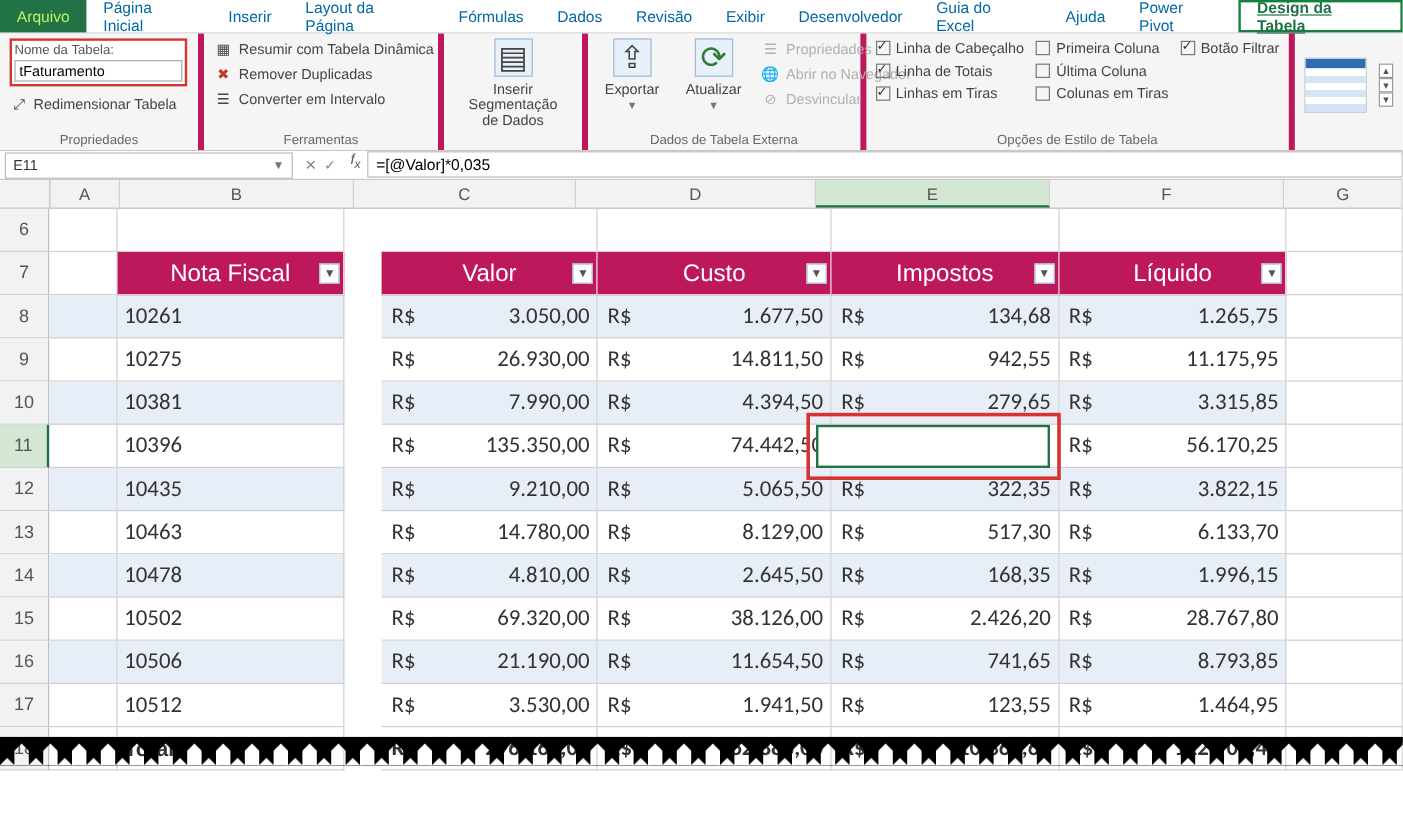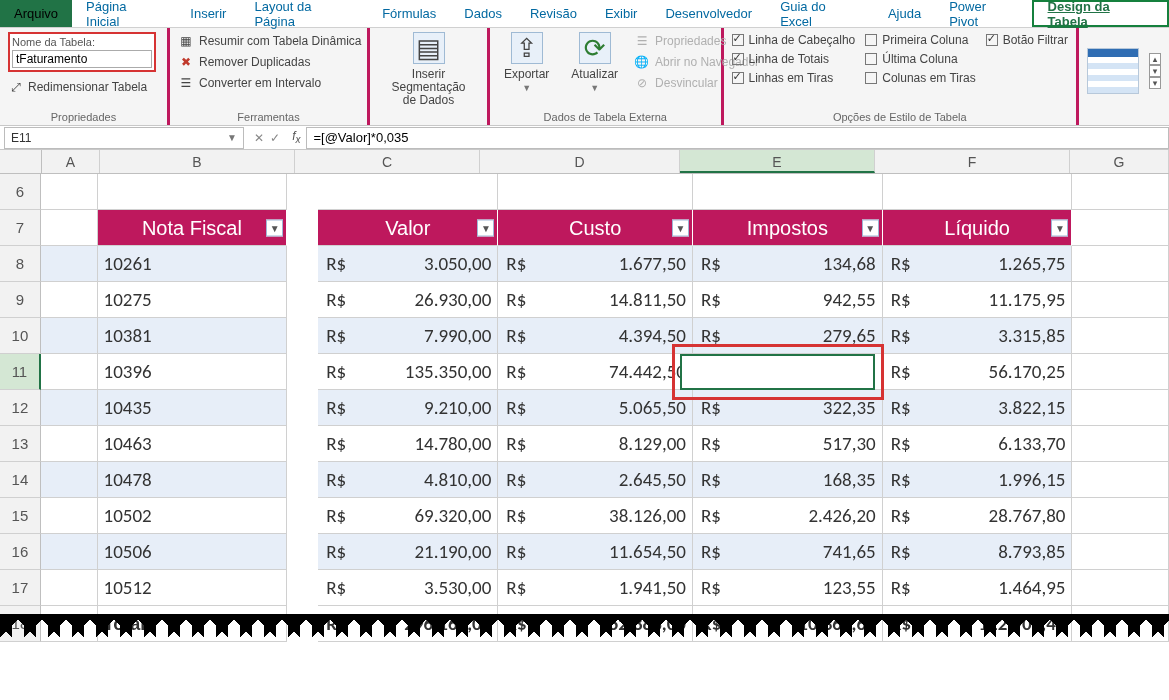--- a/index.html
+++ b/index.html
@@ -2,26 +2,26 @@
 <html><head>
 <meta charset="utf-8">
 <style>
   * { box-sizing: border-box; }
   html, body { margin:0; padding:0; font-family: "Segoe UI", Arial, sans-serif; font-size:12px; color:#333; background:#fff; }
   .app { width:1169px; height:700px; position:relative; overflow:hidden; }
 
   
   .ribbon-tabs { display:flex; align-items:stretch; height:28px; background:#fff; border-bottom:1px solid #d0d0d0; }
   .ribbon-tab { padding:0 14px; display:flex; align-items:center; font-size:13px; color:#0369a1; cursor:pointer; }
-  .ribbon-tab.file { background:#217346; color:#000000; font-weight:400; }
+  .ribbon-tab.file { background:#217346; color:#bef264; font-weight:400; }
   .ribbon-tab.context { color:#217346; text-decoration:underline; font-weight:600; margin-left:auto; border:2px solid #15803d; background:#fff; }
 
   
   .ribbon { display:flex; align-items:stretch; height:98px; background:#f5f5f5; border-bottom:1px solid #c8c8c8; }
-  .ribbon-group { display:flex; flex-direction:column; border-right:3px solid #be185d; padding:4px 8px 0 8px; }
+  .ribbon-group { display:flex; flex-direction:column; border-right:5px solid #be185d; padding:4px 8px 0 8px; }
   .ribbon-group-body { flex:1; display:flex; align-items:flex-start; gap:10px; }
   .ribbon-group-label { text-align:center; font-size:11px; color:#666; padding:2px 0; }
   .rg-col { display:flex; flex-direction:column; gap:3px; }
   .rg-item { display:flex; align-items:center; gap:5px; font-size:12px; color:#444; cursor:pointer; padding:1px 0; white-space:nowrap; }
   .rg-item.disabled { color:#b0b0b0; cursor:default; }
   .rg-icon { width:16px; height:16px; display:inline-flex; align-items:center; justify-content:center; font-size:12px; }
   .rg-bigbtn { display:flex; flex-direction:column; align-items:center; justify-content:flex-start; gap:4px; cursor:pointer; padding:0 6px; text-align:center; color:#444; }
   .rg-bigbtn .big-icon { width:32px; height:32px; display:flex; align-items:center; justify-content:center; font-size:26px; border:1px solid #9fbad4; background:#e8f0f9; }
   .rg-bigbtn .lbl { font-size:12px; line-height:13px; }
   .chk { width:12px; height:12px; border:1px solid #777; display:inline-block; position:relative; }
@@ -30,21 +30,21 @@
   .table-name-box label { font-size:11px; color:#555; }
   .table-name-box input { width:140px; height:18px; font-size:12px; border:1px solid #ababab; padding:0 3px; background:#fff; }
   .resize-link { display:flex; align-items:center; gap:4px; font-size:12px; color:#444; cursor:pointer; padding-top:4px;}
   .styles-thumb { width:60px; height:46px; background:linear-gradient(#2f6db3,#2f6db3) 0 0/100% 8px no-repeat, linear-gradient(#e8f0f9,#e8f0f9); border:1px solid #b7c8da; position:relative; }
   .styles-thumb::before { content:""; position:absolute; inset:8px 0 0 0;
         background:repeating-linear-gradient(to bottom, #fff 0, #fff 6px, #d4e4f5 6px, #d4e4f5 12px);}
   .styles-more { width:14px; display:flex; flex-direction:column; justify-content:space-between; padding:2px 0;}
   .styles-more span{ width:12px;height:12px;border:1px solid #999;background:#fff;font-size:9px;line-height:10px;text-align:center;color:#555;cursor:pointer;}
 
   
-  .fxbar { display:flex; align-items:center; height:24px; border-bottom:1px solid #c8c8c8; background:#fff; }
+  .fxbar { display:flex; height:24px; border-bottom:1px solid #c8c8c8; background:#fff; }
   .namebox { width:240px; height:22px; border:1px solid #bcbcbc; margin:1px 4px; display:flex; align-items:center; padding:0 6px; font-size:12px; justify-content:space-between;}
   .namebox .dd{ color:#777; font-size:10px;}
   .fx-btns { display:flex; align-items:center; gap:6px; padding:0 6px; color:#888;}
   .fx-btns span{ cursor:pointer; }
   .fx-label { font-style:italic; padding:0 6px; color:#555;}
   .formula-input { flex:1; height:22px; border:1px solid #bcbcbc; padding:0 6px; font-size:13px; }
 
   
   .sheet { position:relative; }
   .col-headers { display:flex; height:24px; background:#f2f2f2; border-bottom:1px solid #bfbfbf;}

